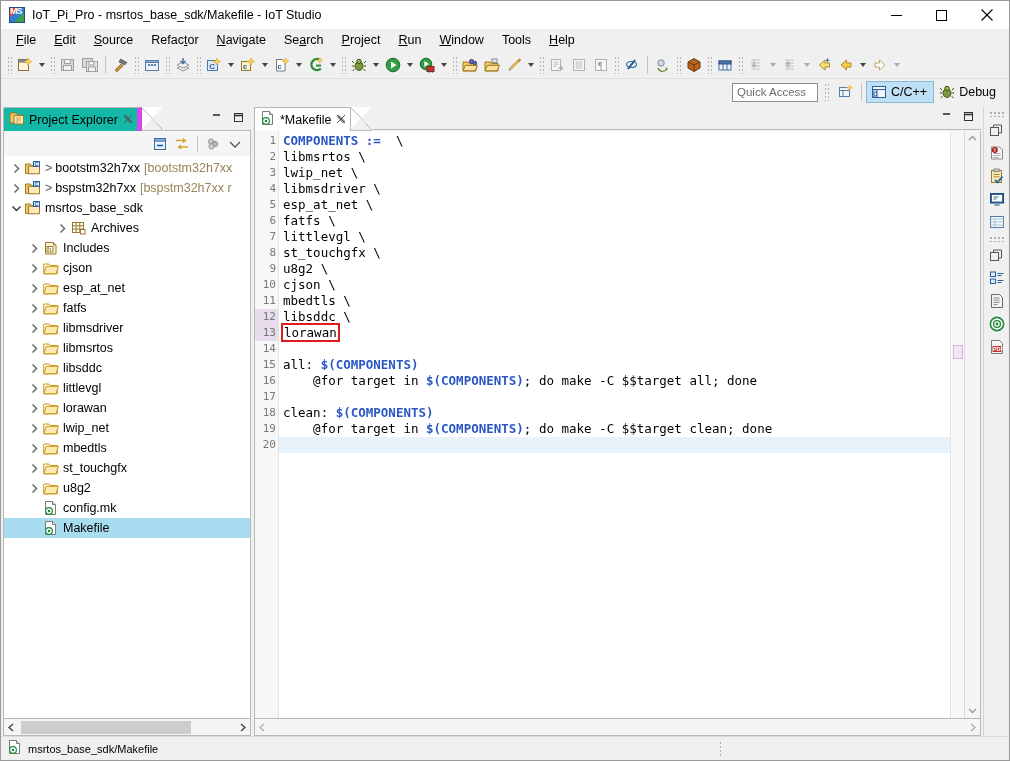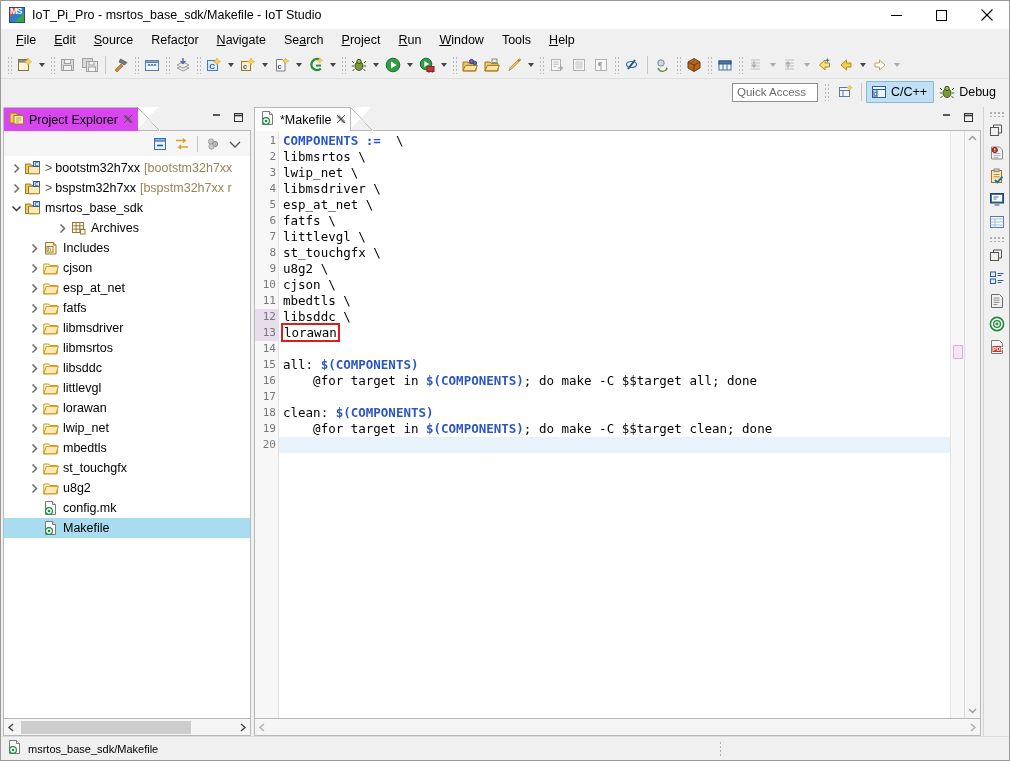--- a/index.html
+++ b/index.html
@@ -158,24 +158,24 @@
   }
   .view-tabrow {
     height: 24px; min-height: 24px;
     display: flex; align-items: flex-end;
     position: relative;
   }
   .view-tab {
     height: 24px;
     display: flex; align-items: center;
     padding: 0 4px 0 5px;
-    background: #d946ef;
+    background: #14b8a6;
     border-top: 1px solid #b8b8b8;
     border-left: 1px solid #b8b8b8;
-    border-right: 1px solid #d946ef;
+    border-right: 5px solid #d946ef;
     border-top-left-radius: 2px;
     position: relative;
     z-index: 2;
   }
   .view-tab .label { font-size: 12.5px; margin: 0 5px 0 4px; white-space: nowrap; }
   .tab-slant {
     width: 22px; height: 24px;
     background: linear-gradient(to bottom right, #fff 0%, #fff 48%, #f0f0f0 50%);
     border-bottom: 1px solid #b8b8b8;
     position: relative; left: -1px;
@@ -265,21 +265,21 @@
 
   
   .editor-panel {
     flex: 1;
     display: flex; flex-direction: column;
     min-width: 0;
     margin: 0 2px 0 3px;
   }
   .ed-tabrow {
     height: 24px; min-height: 24px;
-    display: flex; align-items: flex-end;
+    display: flex; align-items: flex-start;
   }
   .ed-tab {
     height: 24px;
     display: flex; align-items: center;
     padding: 0 4px 0 5px;
     background: #fff;
     border-top: 1px solid #b8b8b8;
     border-left: 1px solid #b8b8b8;
     border-right: 1px solid #b8b8b8;
     z-index: 2;

